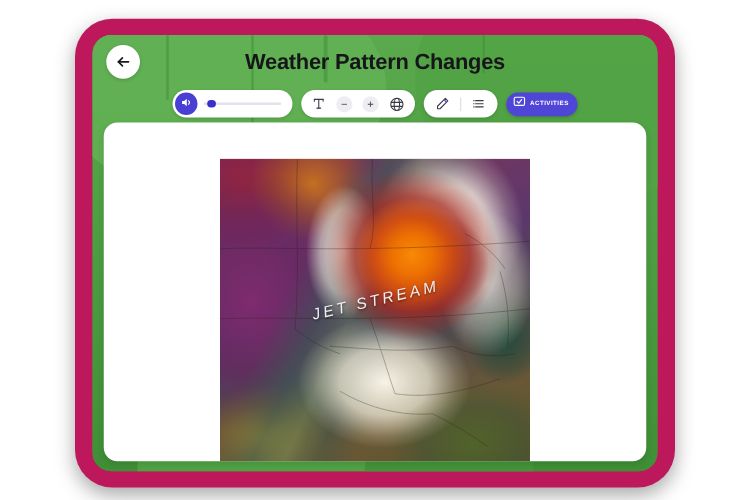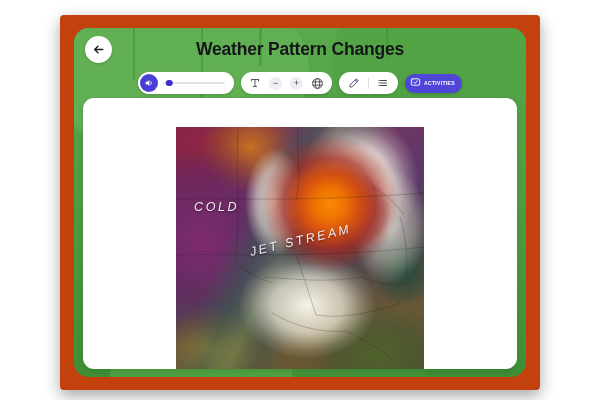--- a/index.html
+++ b/index.html
@@ -19,22 +19,22 @@
     background: #ffffff;
   }
 
   
   .tablet-frame {
     position: absolute;
     left: 60px;
     top: 15px;
     width: 480px;
     height: 375px;
-    background: #c2410c;
-    border-radius: 4px;
+    background: #be185d;
+    border-radius: 30px;
     box-shadow: 0 6px 16px rgba(0,0,0,0.35);
     box-sizing: border-box;
     padding: 13px 14px;
   }
 
   .tablet-screen {
     position: relative;
     width: 100%;
     height: 100%;
     border-radius: 15px;
@@ -471,21 +471,20 @@
                 <path d="M96 186 C120 200, 146 206, 170 204"></path>
                 <path d="M170 204 C186 212, 200 220, 214 230"></path>
                 <path d="M60 136 C72 146, 84 152, 96 156"></path>
                 <path d="M224 90 C230 110, 232 130, 230 150"></path>
                 <path d="M196 60 C208 66, 220 76, 228 88"></path>
               </g>
             </svg>
           </div>
 
           <div class="sat-label label-cold">
-            <div>COLD</div>
           </div>
 
           <div class="sat-label label-jet">JET STREAM</div>
         </div>
 
       </div>
 
     </div>
   </div>
 

